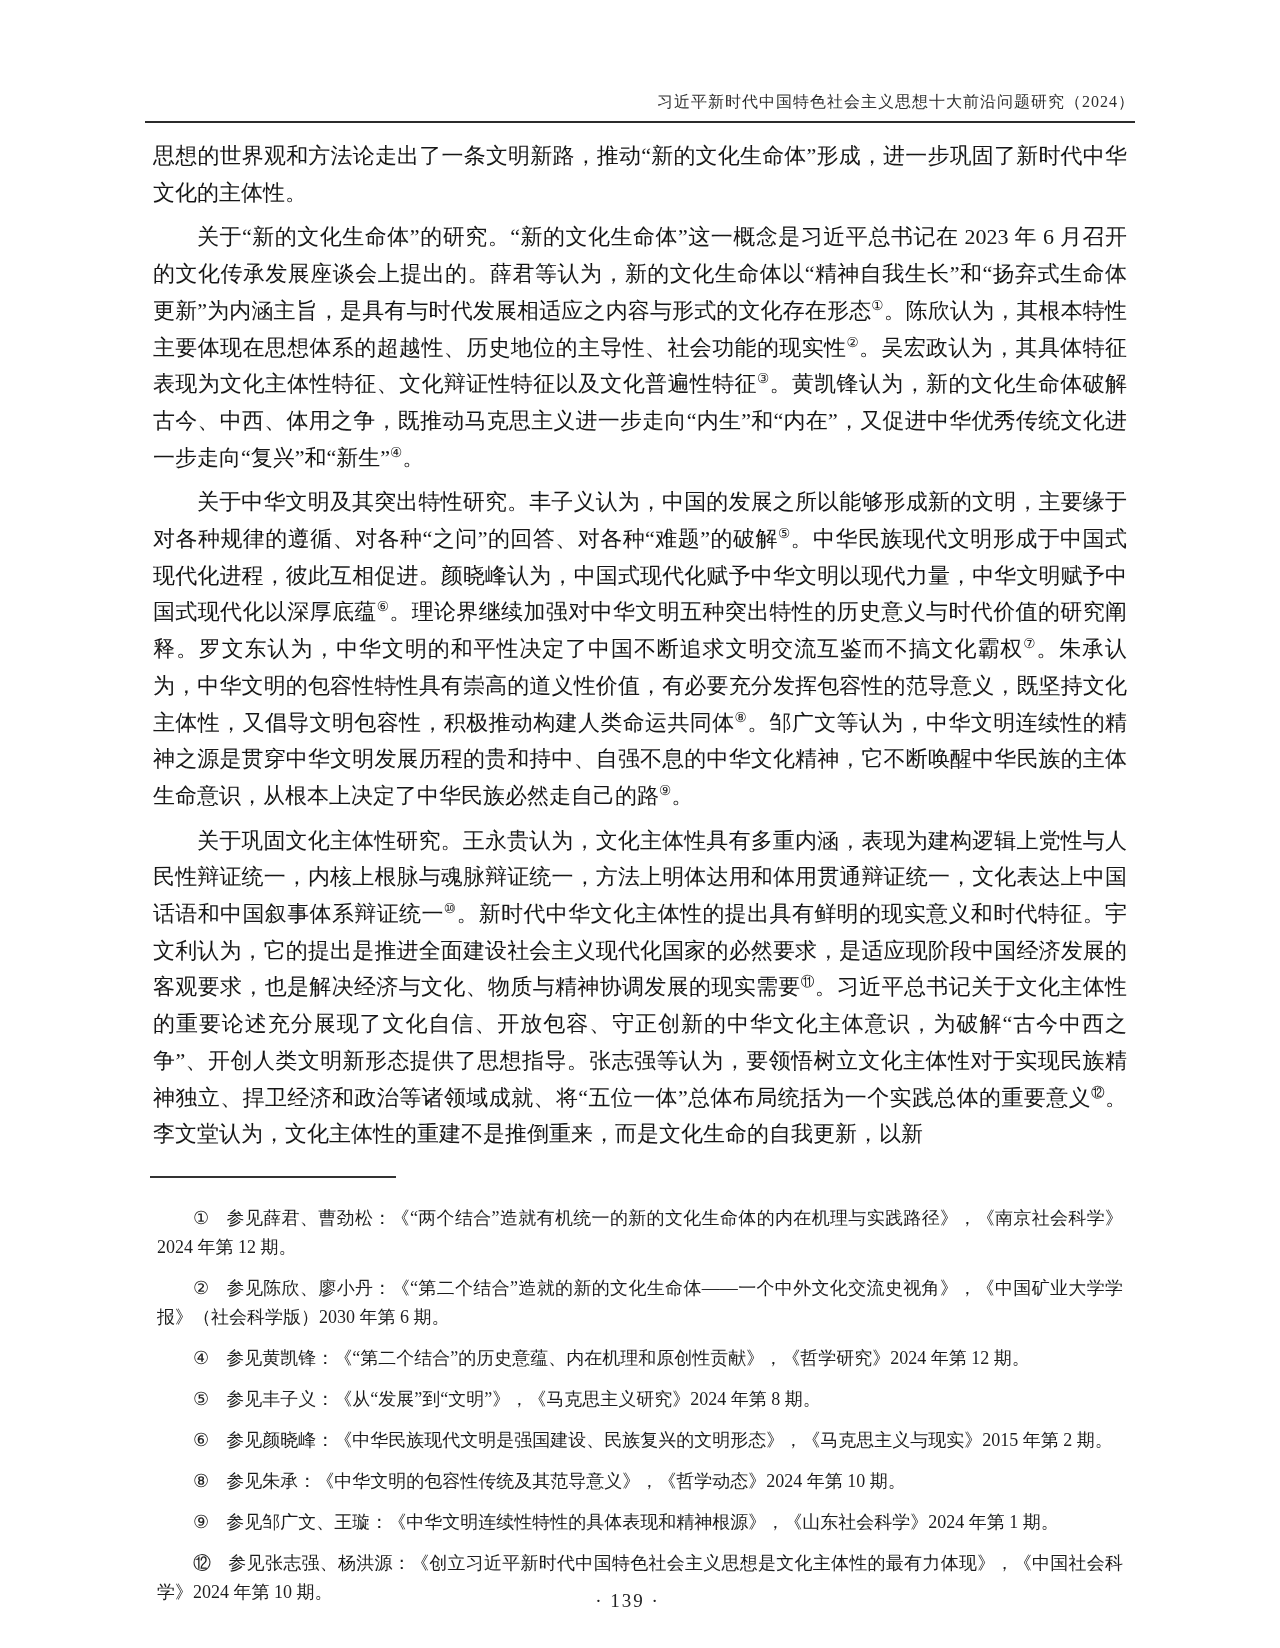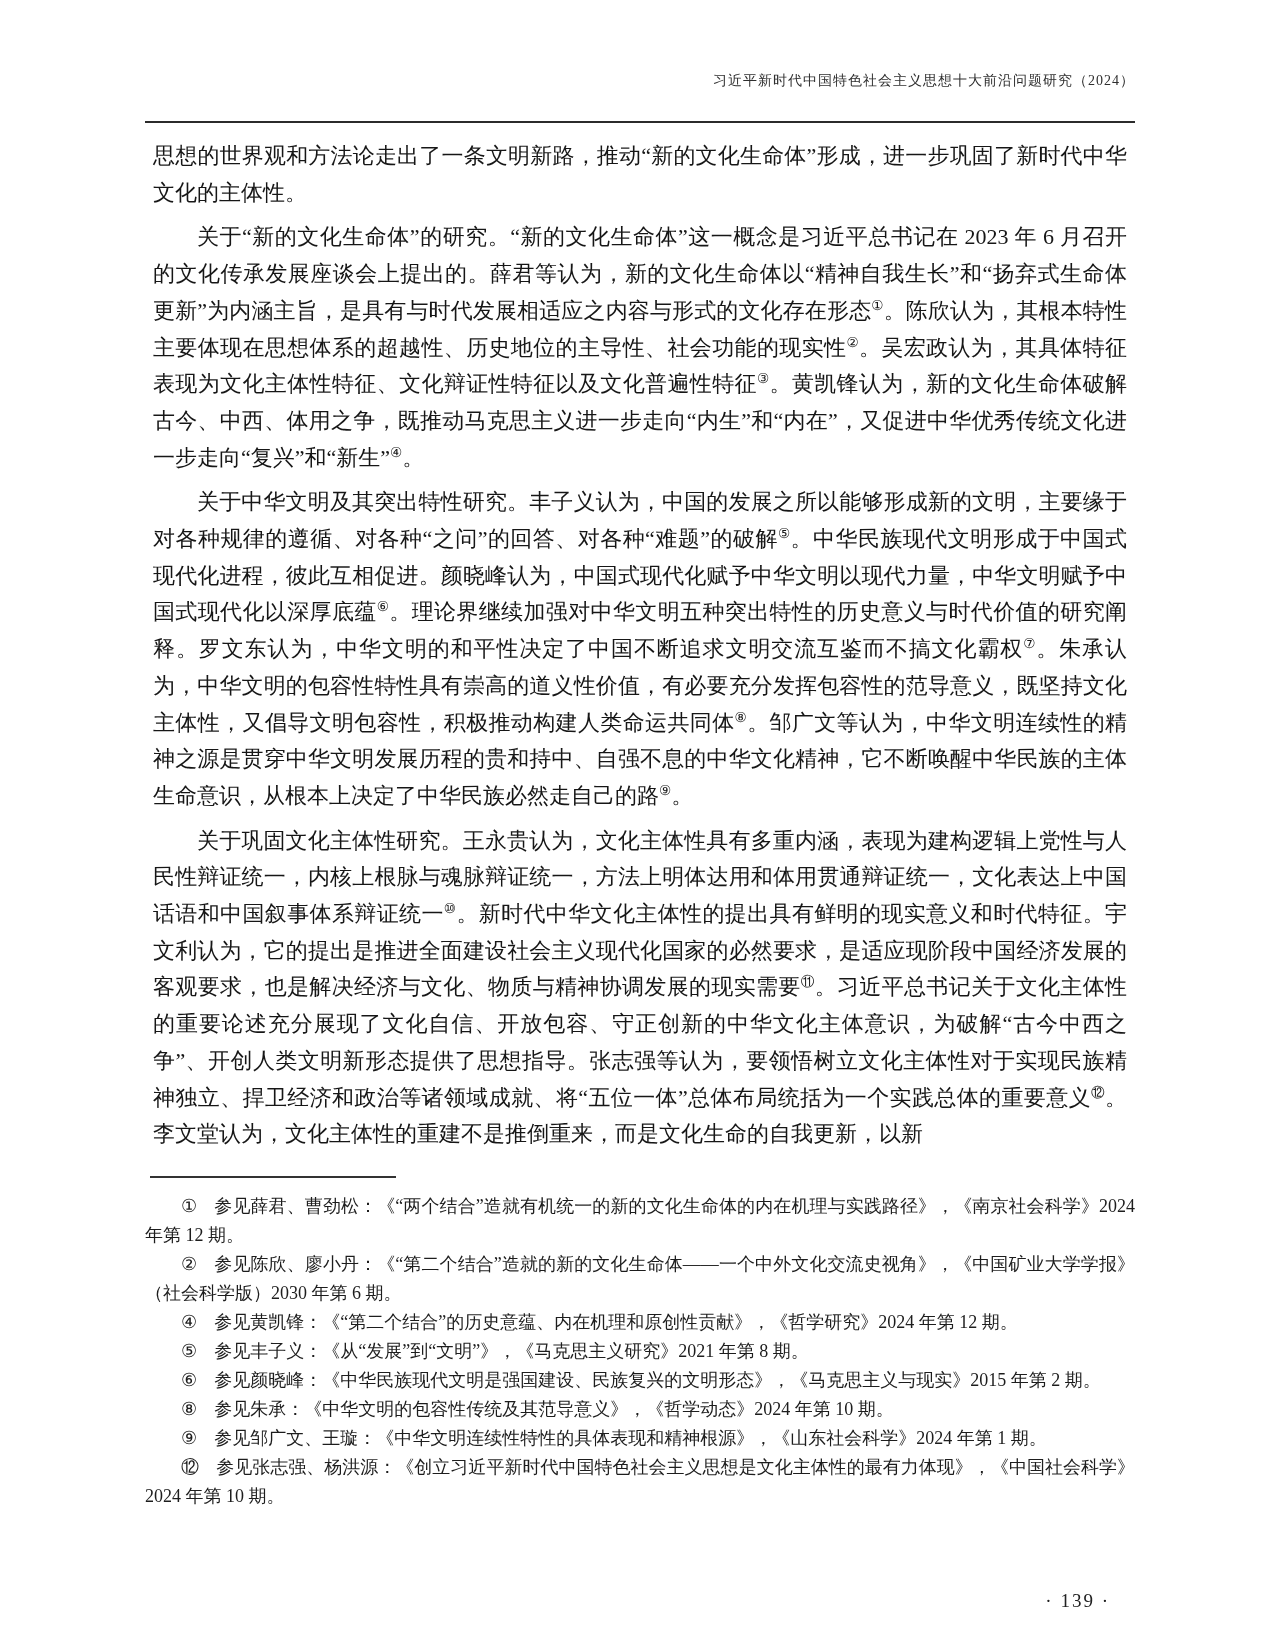--- a/index.html
+++ b/index.html
@@ -7,25 +7,25 @@
     position: relative;
     width: 1280px;
     height: 1648px;
     background: #ffffff;
     color: #1b1b1b;
     font-family: "Liberation Serif", "DejaVu Serif", serif;
     overflow: hidden;
   }
   .running-header {
     position: absolute;
-    top: 72px;
+    top: 92px;
     left: 145px;
     width: 990px;
     text-align: right;
-    font-size: 14px;
+    font-size: 16px;
     letter-spacing: 1px;
     color: #2e2e2e;
   }
   .header-rule {
     position: absolute;
     top: 121px;
     left: 145px;
     width: 990px;
     border-top: 2px solid #2b2b2b;
   }
@@ -58,28 +58,28 @@
     position: absolute;
     top: 1192px;
     left: 145px;
     width: 990px;
     font-size: 18px;
     line-height: 29px;
     text-align: justify;
     text-align-last: left;
     color: #1d1d1d;
   }
-  .footnotes .footnote { margin: 0; text-indent: 2em; }
+  .footnotes .footnote { margin: 12px; text-indent: 2em; }
   .footnote .fn-marker { margin-right: 0.95em; }
   .page-number {
     position: absolute;
     top: 1590px;
     left: 145px;
     width: 965px;
-    text-align: right;
+    text-align: center;
     font-size: 19px;
     letter-spacing: 2px;
     color: #222222;
   }
 </style>
 </head>
 <body>
 
 <div class="page">
 
@@ -93,21 +93,21 @@
       <p class="indent">关于中华文明及其突出特性研究。丰子义认为，中国的发展之所以能够形成新的文明，主要缘于对各种规律的遵循、对各种“之问”的回答、对各种“难题”的破解<sup class="fn-ref">⑤</sup>。中华民族现代文明形成于中国式现代化进程，彼此互相促进。颜晓峰认为，中国式现代化赋予中华文明以现代力量，中华文明赋予中国式现代化以深厚底蕴<sup class="fn-ref">⑥</sup>。理论界继续加强对中华文明五种突出特性的历史意义与时代价值的研究阐释。罗文东认为，中华文明的和平性决定了中国不断追求文明交流互鉴而不搞文化霸权<sup class="fn-ref">⑦</sup>。朱承认为，中华文明的包容性特性具有崇高的道义性价值，有必要充分发挥包容性的范导意义，既坚持文化主体性，又倡导文明包容性，积极推动构建人类命运共同体<sup class="fn-ref">⑧</sup>。邹广文等认为，中华文明连续性的精神之源是贯穿中华文明发展历程的贵和持中、自强不息的中华文化精神，它不断唤醒中华民族的主体生命意识，从根本上决定了中华民族必然走自己的路<sup class="fn-ref">⑨</sup>。</p>
       <p class="indent">关于巩固文化主体性研究。王永贵认为，文化主体性具有多重内涵，表现为建构逻辑上党性与人民性辩证统一，内核上根脉与魂脉辩证统一，方法上明体达用和体用贯通辩证统一，文化表达上中国话语和中国叙事体系辩证统一<sup class="fn-ref">⑩</sup>。新时代中华文化主体性的提出具有鲜明的现实意义和时代特征。宇文利认为，它的提出是推进全面建设社会主义现代化国家的必然要求，是适应现阶段中国经济发展的客观要求，也是解决经济与文化、物质与精神协调发展的现实需要<sup class="fn-ref">⑪</sup>。习近平总书记关于文化主体性的重要论述充分展现了文化自信、开放包容、守正创新的中华文化主体意识，为破解“古今中西之争”、开创人类文明新形态提供了思想指导。张志强等认为，要领悟树立文化主体性对于实现民族精神独立、捍卫经济和政治等诸领域成就、将“五位一体”总体布局统括为一个实践总体的重要意义<sup class="fn-ref">⑫</sup>。李文堂认为，文化主体性的重建不是推倒重来，而是文化生命的自我更新，以新</p>
     </div>
 
   <div class="footnote-sep"></div>
 
   <div class="footnotes">
       <p class="footnote"><span class="fn-marker">①</span><span>参见薛君、曹劲松：《“两个结合”造就有机统一的新的文化生命体的内在机理与实践路径》，《南京社会科学》2024 年第 12 期。</span></p>
       <p class="footnote"><span class="fn-marker">②</span><span>参见陈欣、廖小丹：《“第二个结合”造就的新的文化生命体——一个中外文化交流史视角》，《中国矿业大学学报》（社会科学版）2030 年第 6 期。</span></p>
       <p class="footnote"><span class="fn-marker">④</span><span>参见黄凯锋：《“第二个结合”的历史意蕴、内在机理和原创性贡献》，《哲学研究》2024 年第 12 期。</span></p>
-      <p class="footnote"><span class="fn-marker">⑤</span><span>参见丰子义：《从“发展”到“文明”》，《马克思主义研究》2021 年第 8 期。</span></p>
+      <p class="footnote"><span class="fn-marker">⑤</span><span>参见丰子义：《从“发展”到“文明”》，《马克思主义研究》2024 年第 8 期。</span></p>
       <p class="footnote"><span class="fn-marker">⑥</span><span>参见颜晓峰：《中华民族现代文明是强国建设、民族复兴的文明形态》，《马克思主义与现实》2015 年第 2 期。</span></p>
       <p class="footnote"><span class="fn-marker">⑧</span><span>参见朱承：《中华文明的包容性传统及其范导意义》，《哲学动态》2024 年第 10 期。</span></p>
       <p class="footnote"><span class="fn-marker">⑨</span><span>参见邹广文、王璇：《中华文明连续性特性的具体表现和精神根源》，《山东社会科学》2024 年第 1 期。</span></p>
       <p class="footnote"><span class="fn-marker">⑫</span><span>参见张志强、杨洪源：《创立习近平新时代中国特色社会主义思想是文化主体性的最有力体现》，《中国社会科学》2024 年第 10 期。</span></p>
     </div>
 
   <div class="page-number">· 139 ·</div>
 
 </div>
 

